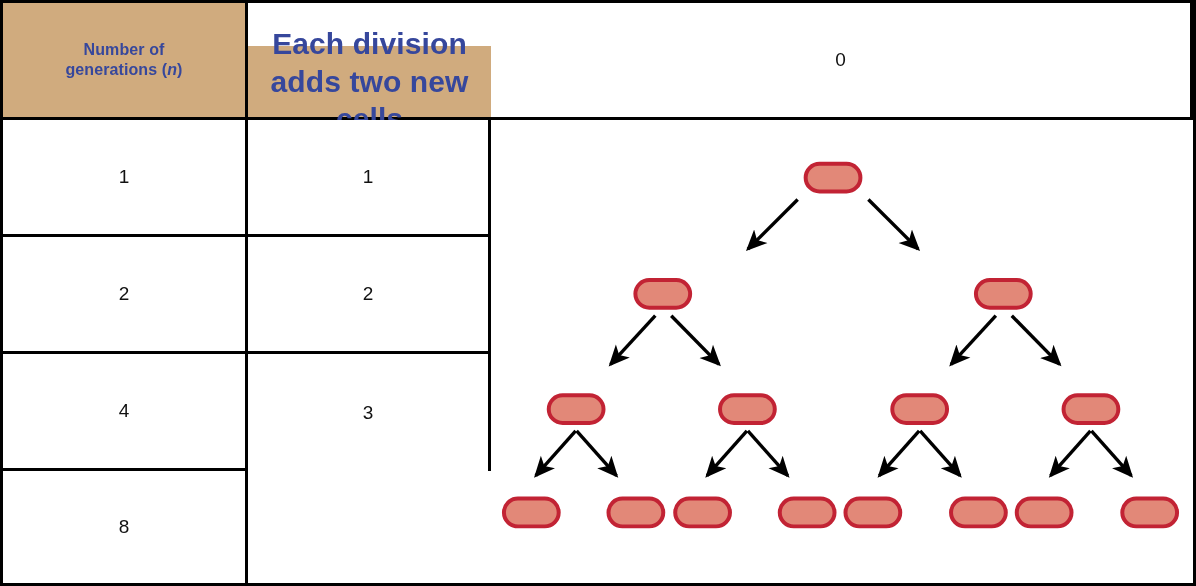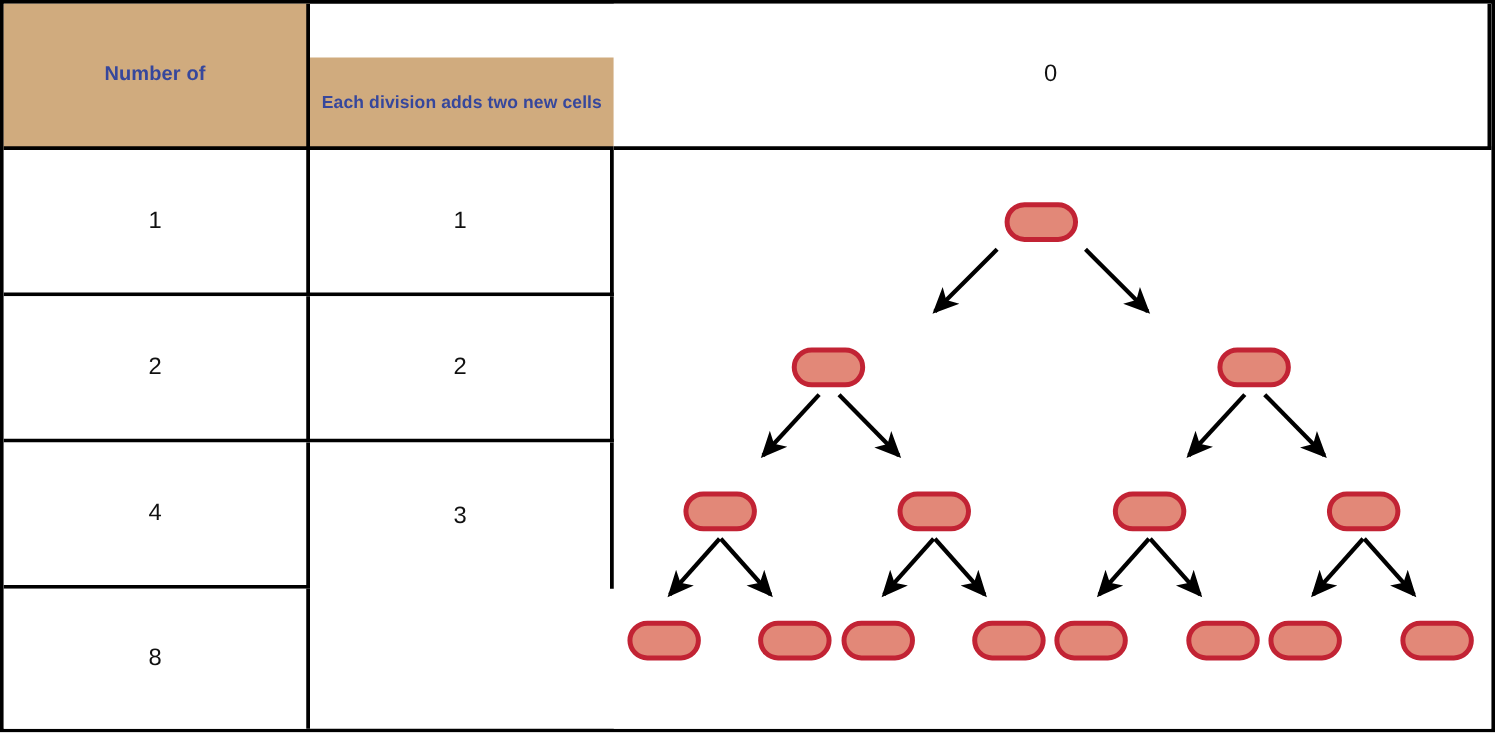--- a/index.html
+++ b/index.html
@@ -41,21 +41,21 @@
   }
   .hdr {
     background: #d0ab7e;
     color: #36479c;
     font-weight: bold;
     font-size: 16px;
     line-height: 1.25;
     letter-spacing: 0.1px;
   }
   .hdr.wide {
-    font-size: 14px;
+    font-size: 30px;
     margin-top: 43px;
   }
   .hdr-ital {
     font-style: italic;
   }
   .bdr-r { border-right: 3px solid #000000; }
   .bdr-b { border-bottom: 3px solid #000000; }
   .num {
     color: #111111;
     font-size: 19px;
@@ -79,20 +79,21 @@
 </head>
 <body>
 
 <div id="root">
 
   <div class="table">
 
     <div class="cell hdr bdr-r bdr-b">
       <div>
         <span class="hdr-line">Number of</span>
+        <span class="hdr-line"><span>generations (</span><span class="hdr-ital">n</span><span>)</span></span>
       </div>
     </div>
 
 
     <div class="cell hdr wide bdr-b">
       <span>Each division adds two new cells</span>
     </div>
 
     <div class="cell num bdr-r bdr-b">
       <span>0</span>

